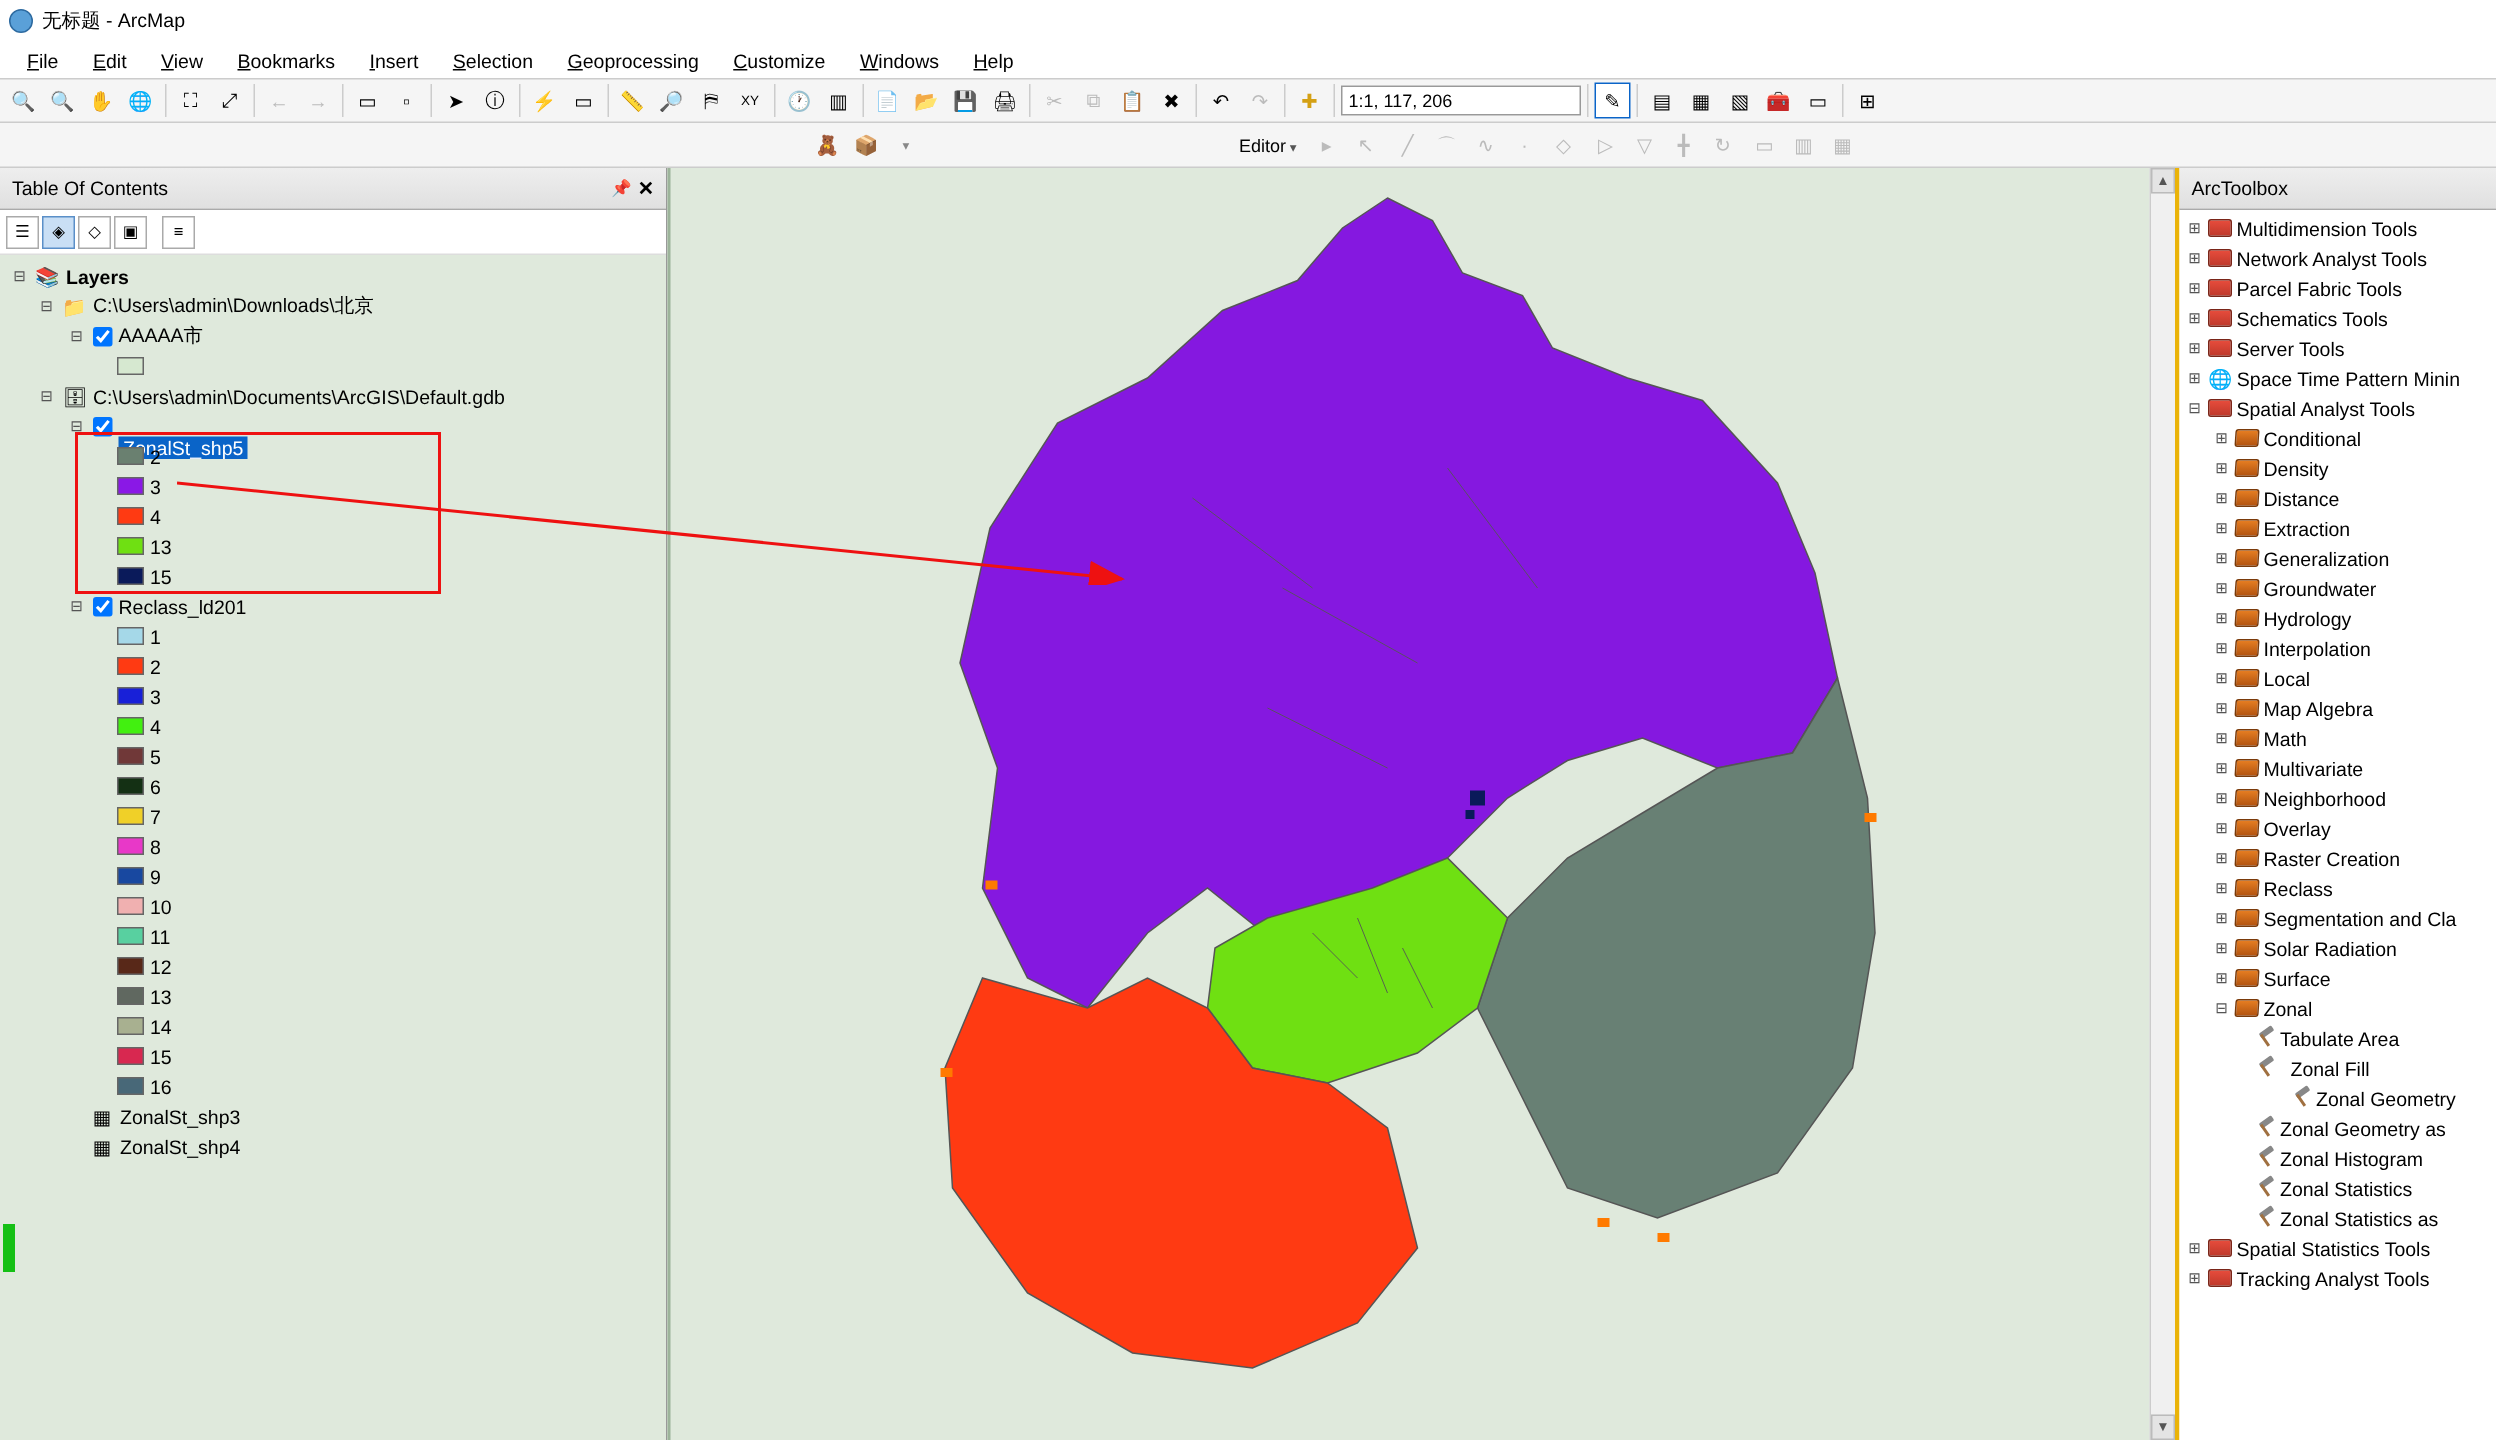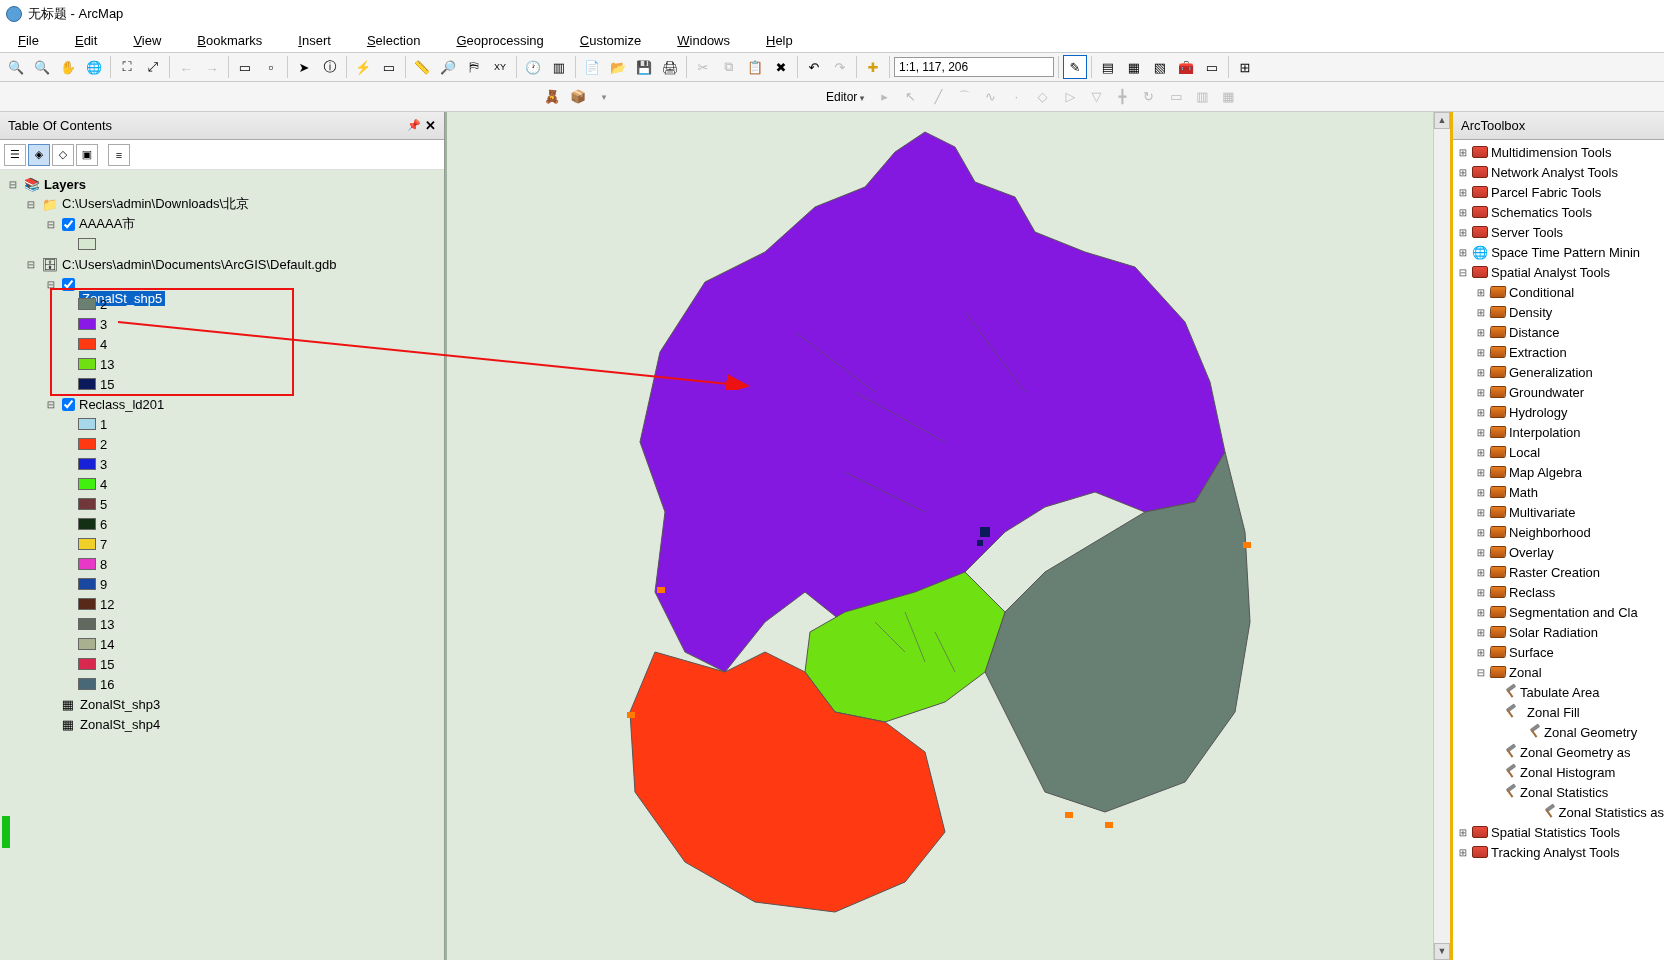--- a/index.html
+++ b/index.html
@@ -1,19 +1,19 @@
 <!DOCTYPE html>
 <html><head>
 <meta charset="utf-8">
 <style>
 * { margin:0; padding:0; box-sizing:border-box; font-family:"Microsoft YaHei","Segoe UI",Arial,sans-serif; font-size:13px; }
 body { background:#fff; width:1664px; height:960px; overflow:hidden; position:relative; }
 .titlebar { height:28px; display:flex; align-items:center; padding-left:6px; gap:6px; }
 .titlebar .icon { width:16px; height:16px; background:#5aa0d8; border-radius:50%; border:1px solid #2d6aa0; position:relative; }
-.menubar { height:24px; display:flex; align-items:center; padding:0 8px; gap:16px; }
+.menubar { height:24px; display:flex; align-items:center; padding:0 8px; gap:3px; }
 .menubar .m { padding:2px 10px; cursor:pointer; }
 .menubar .m:first-letter { text-decoration:underline; }
 .toolbar { height:30px; border-top:1px solid #ccc; border-bottom:1px solid #ccc; background:#f5f5f5; display:flex; align-items:center; padding:0 4px; gap:2px; }
 .toolbar .sep { width:1px; height:22px; background:#ccc; margin:0 2px; }
 .tbtn { width:24px; height:24px; display:flex; align-items:center; justify-content:center; border:1px solid transparent; }
 .toolbar .scale { width:160px; height:20px; border:1px solid #999; background:#fff; padding:0 4px; font-size:12px; }
 .toolbar2 { height:30px; border-bottom:1px solid #ccc; background:#f5f5f5; display:flex; align-items:center; padding:0 4px; gap:2px; }
 .main { display:flex; height:848px; }
 .toc { width:445px; border-right:1px solid #999; display:flex; flex-direction:column; }
 .toc-head { height:28px; background:linear-gradient(#eee,#e0e0e0); border-bottom:1px solid #aaa; display:flex; align-items:center; padding:0 8px; justify-content:space-between; }
@@ -259,20 +259,28 @@
           </div>
           <div class="node" style="padding-left: 78px;">
             <span class="sw" style="background:#e838c8"></span>
             <span>8</span>
           </div>
           <div class="node" style="padding-left: 78px;">
             <span class="sw" style="background:#1848a0"></span>
             <span>9</span>
           </div>
           <div class="node" style="padding-left: 78px;">
+            <span class="sw" style="background:#f0b0b0"></span>
+            <span>10</span>
+          </div>
+          <div class="node" style="padding-left: 78px;">
+            <span class="sw" style="background:#58d0a0"></span>
+            <span>11</span>
+          </div>
+          <div class="node" style="padding-left: 78px;">
             <span class="sw" style="background:#582818"></span>
             <span>12</span>
           </div>
           <div class="node" style="padding-left: 78px;">
             <span class="sw" style="background:#606860"></span>
             <span>13</span>
           </div>
           <div class="node" style="padding-left: 78px;">
             <span class="sw" style="background:#a8b090"></span>
             <span>14</span>
@@ -491,21 +499,21 @@
             <span>Zonal Geometry as</span>
           </div>
           <div class="tn" style="padding-left: 50px;">
             <span class="hammer"></span>
             <span>Zonal Histogram</span>
           </div>
           <div class="tn" style="padding-left: 50px;">
             <span class="hammer"></span>
             <span>Zonal Statistics</span>
           </div>
-          <div class="tn" style="padding-left: 50px; justify-content: flex-end;">
+          <div class="tn" style="padding-left: 50px;">
             <span class="hammer"></span>
             <span>Zonal Statistics as</span>
           </div>
         </div>
       <div id="at-bottom">
           <div class="tn" style="padding-left: 4px;">
             <span class="gap">⊞</span>
             <span class="tbicon"></span>
             <span>Spatial Statistics Tools</span>
           </div>

